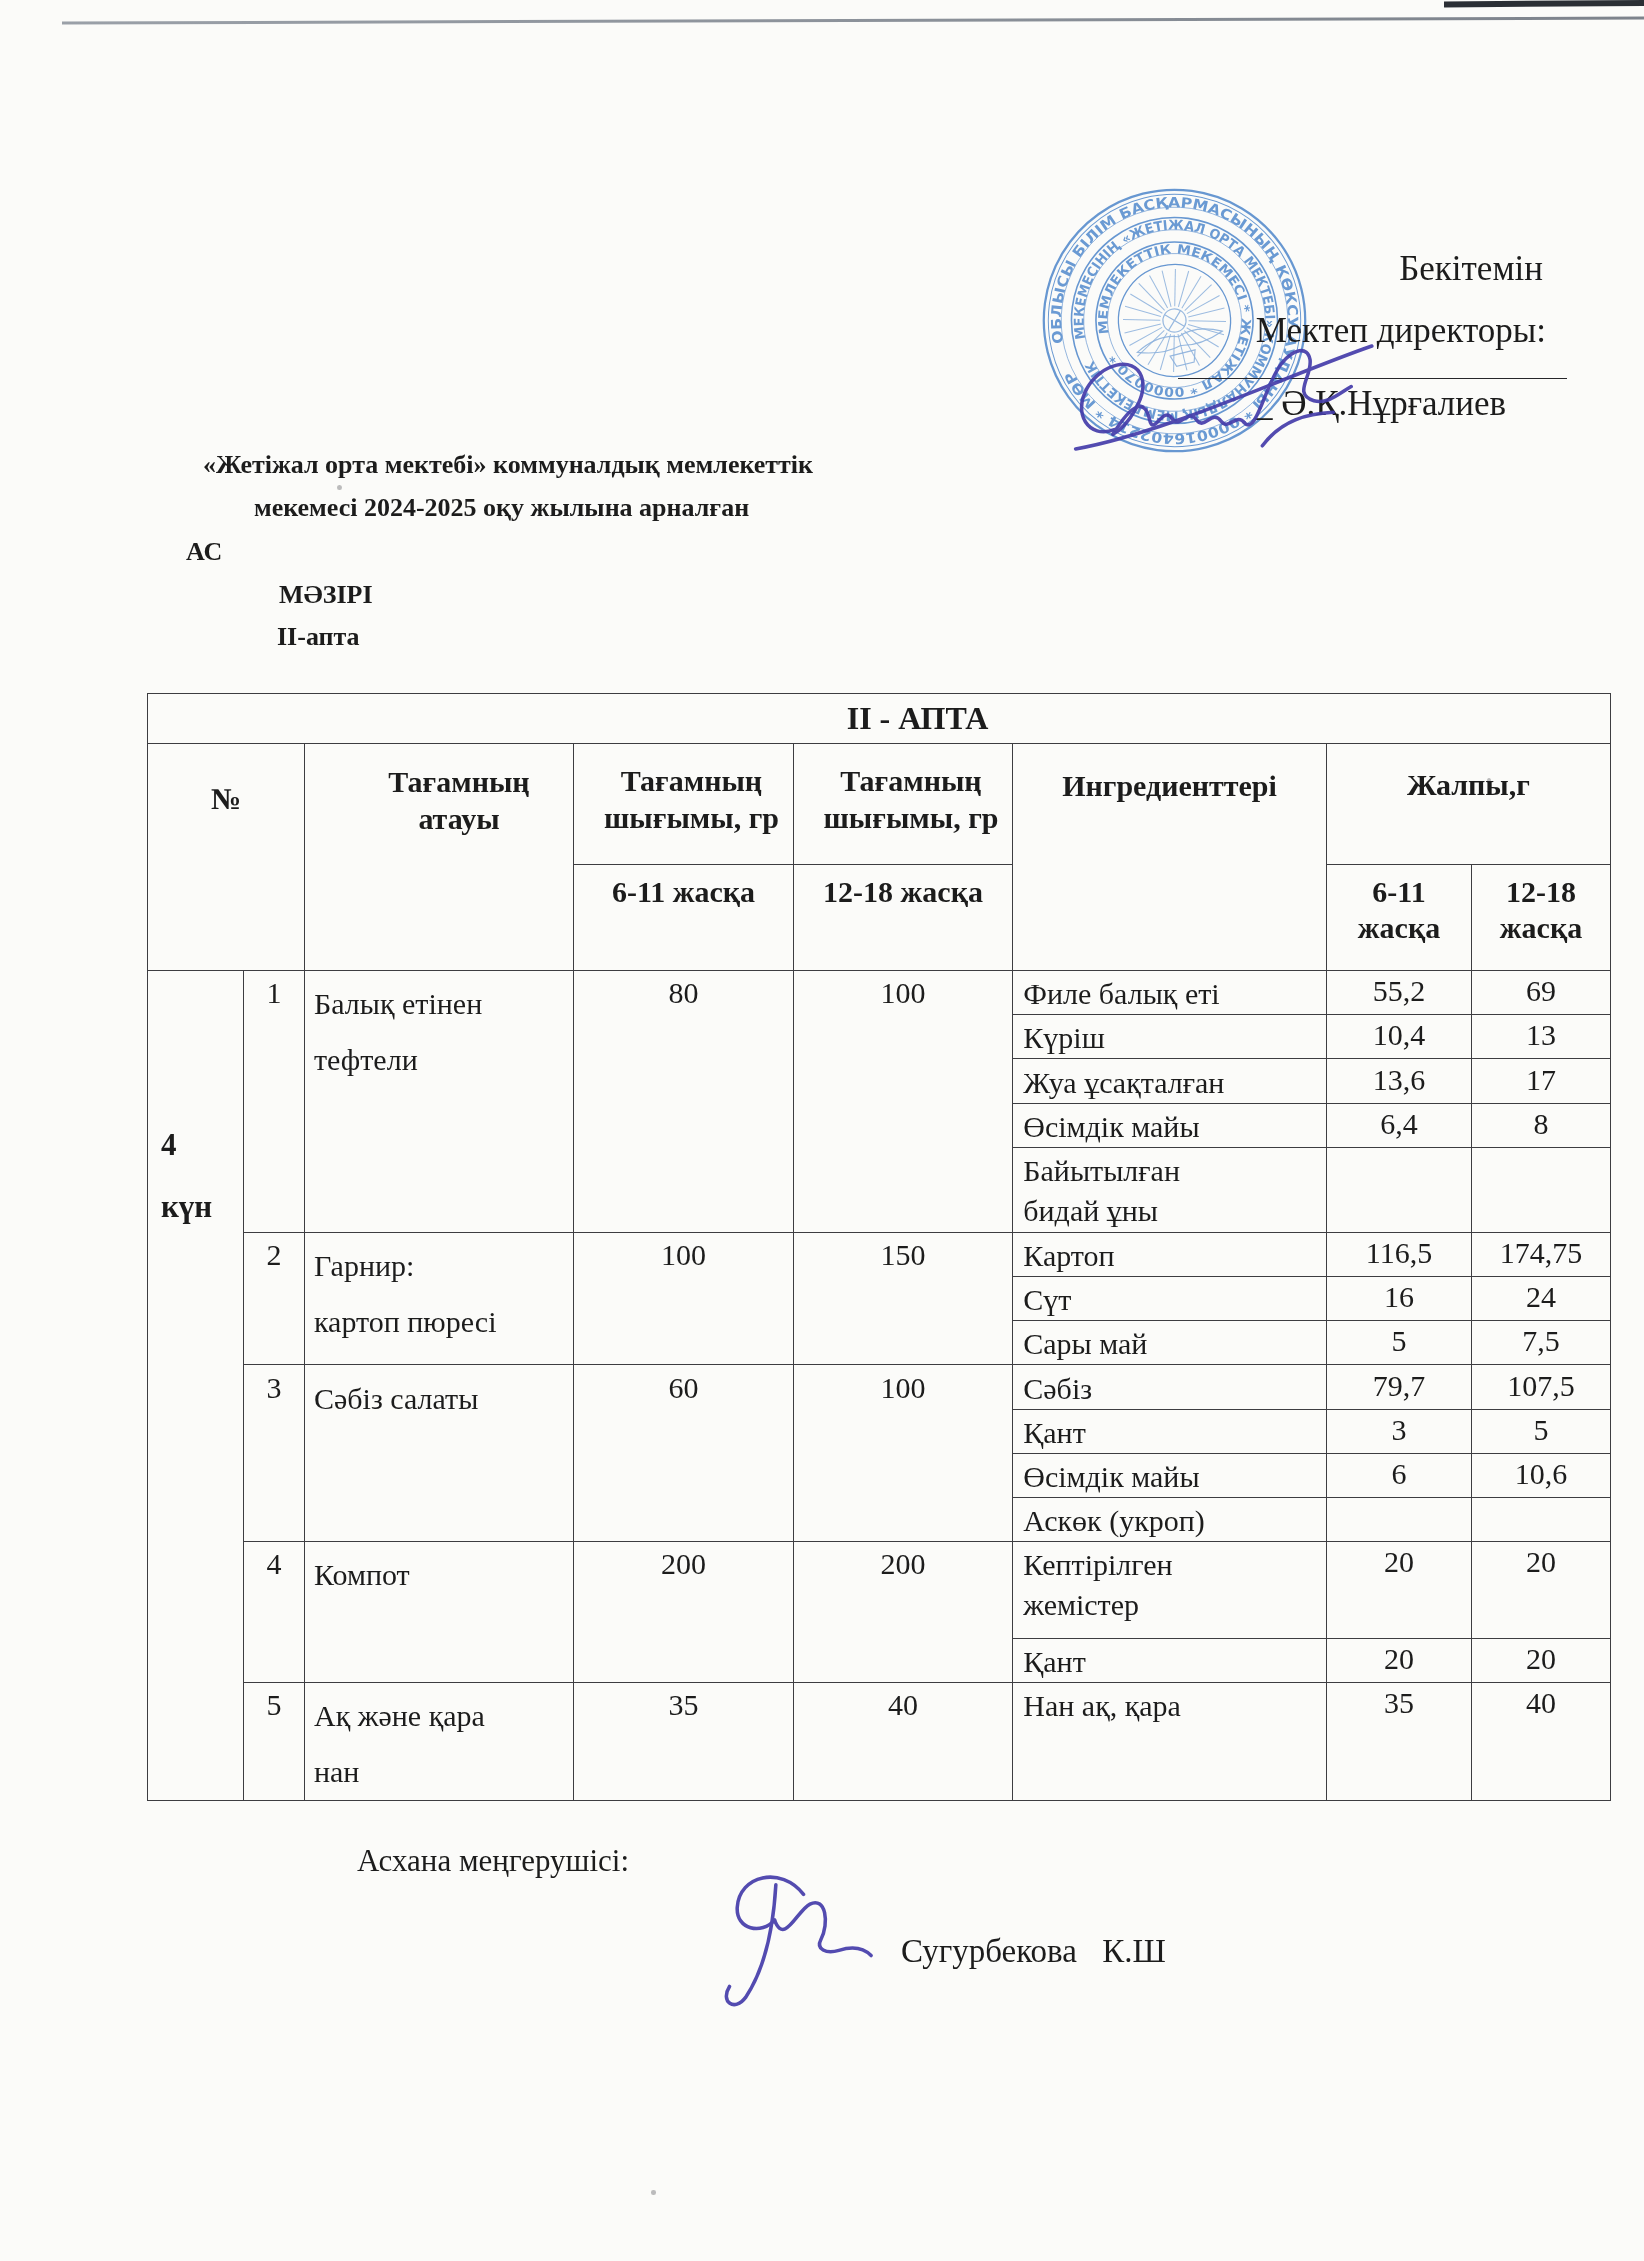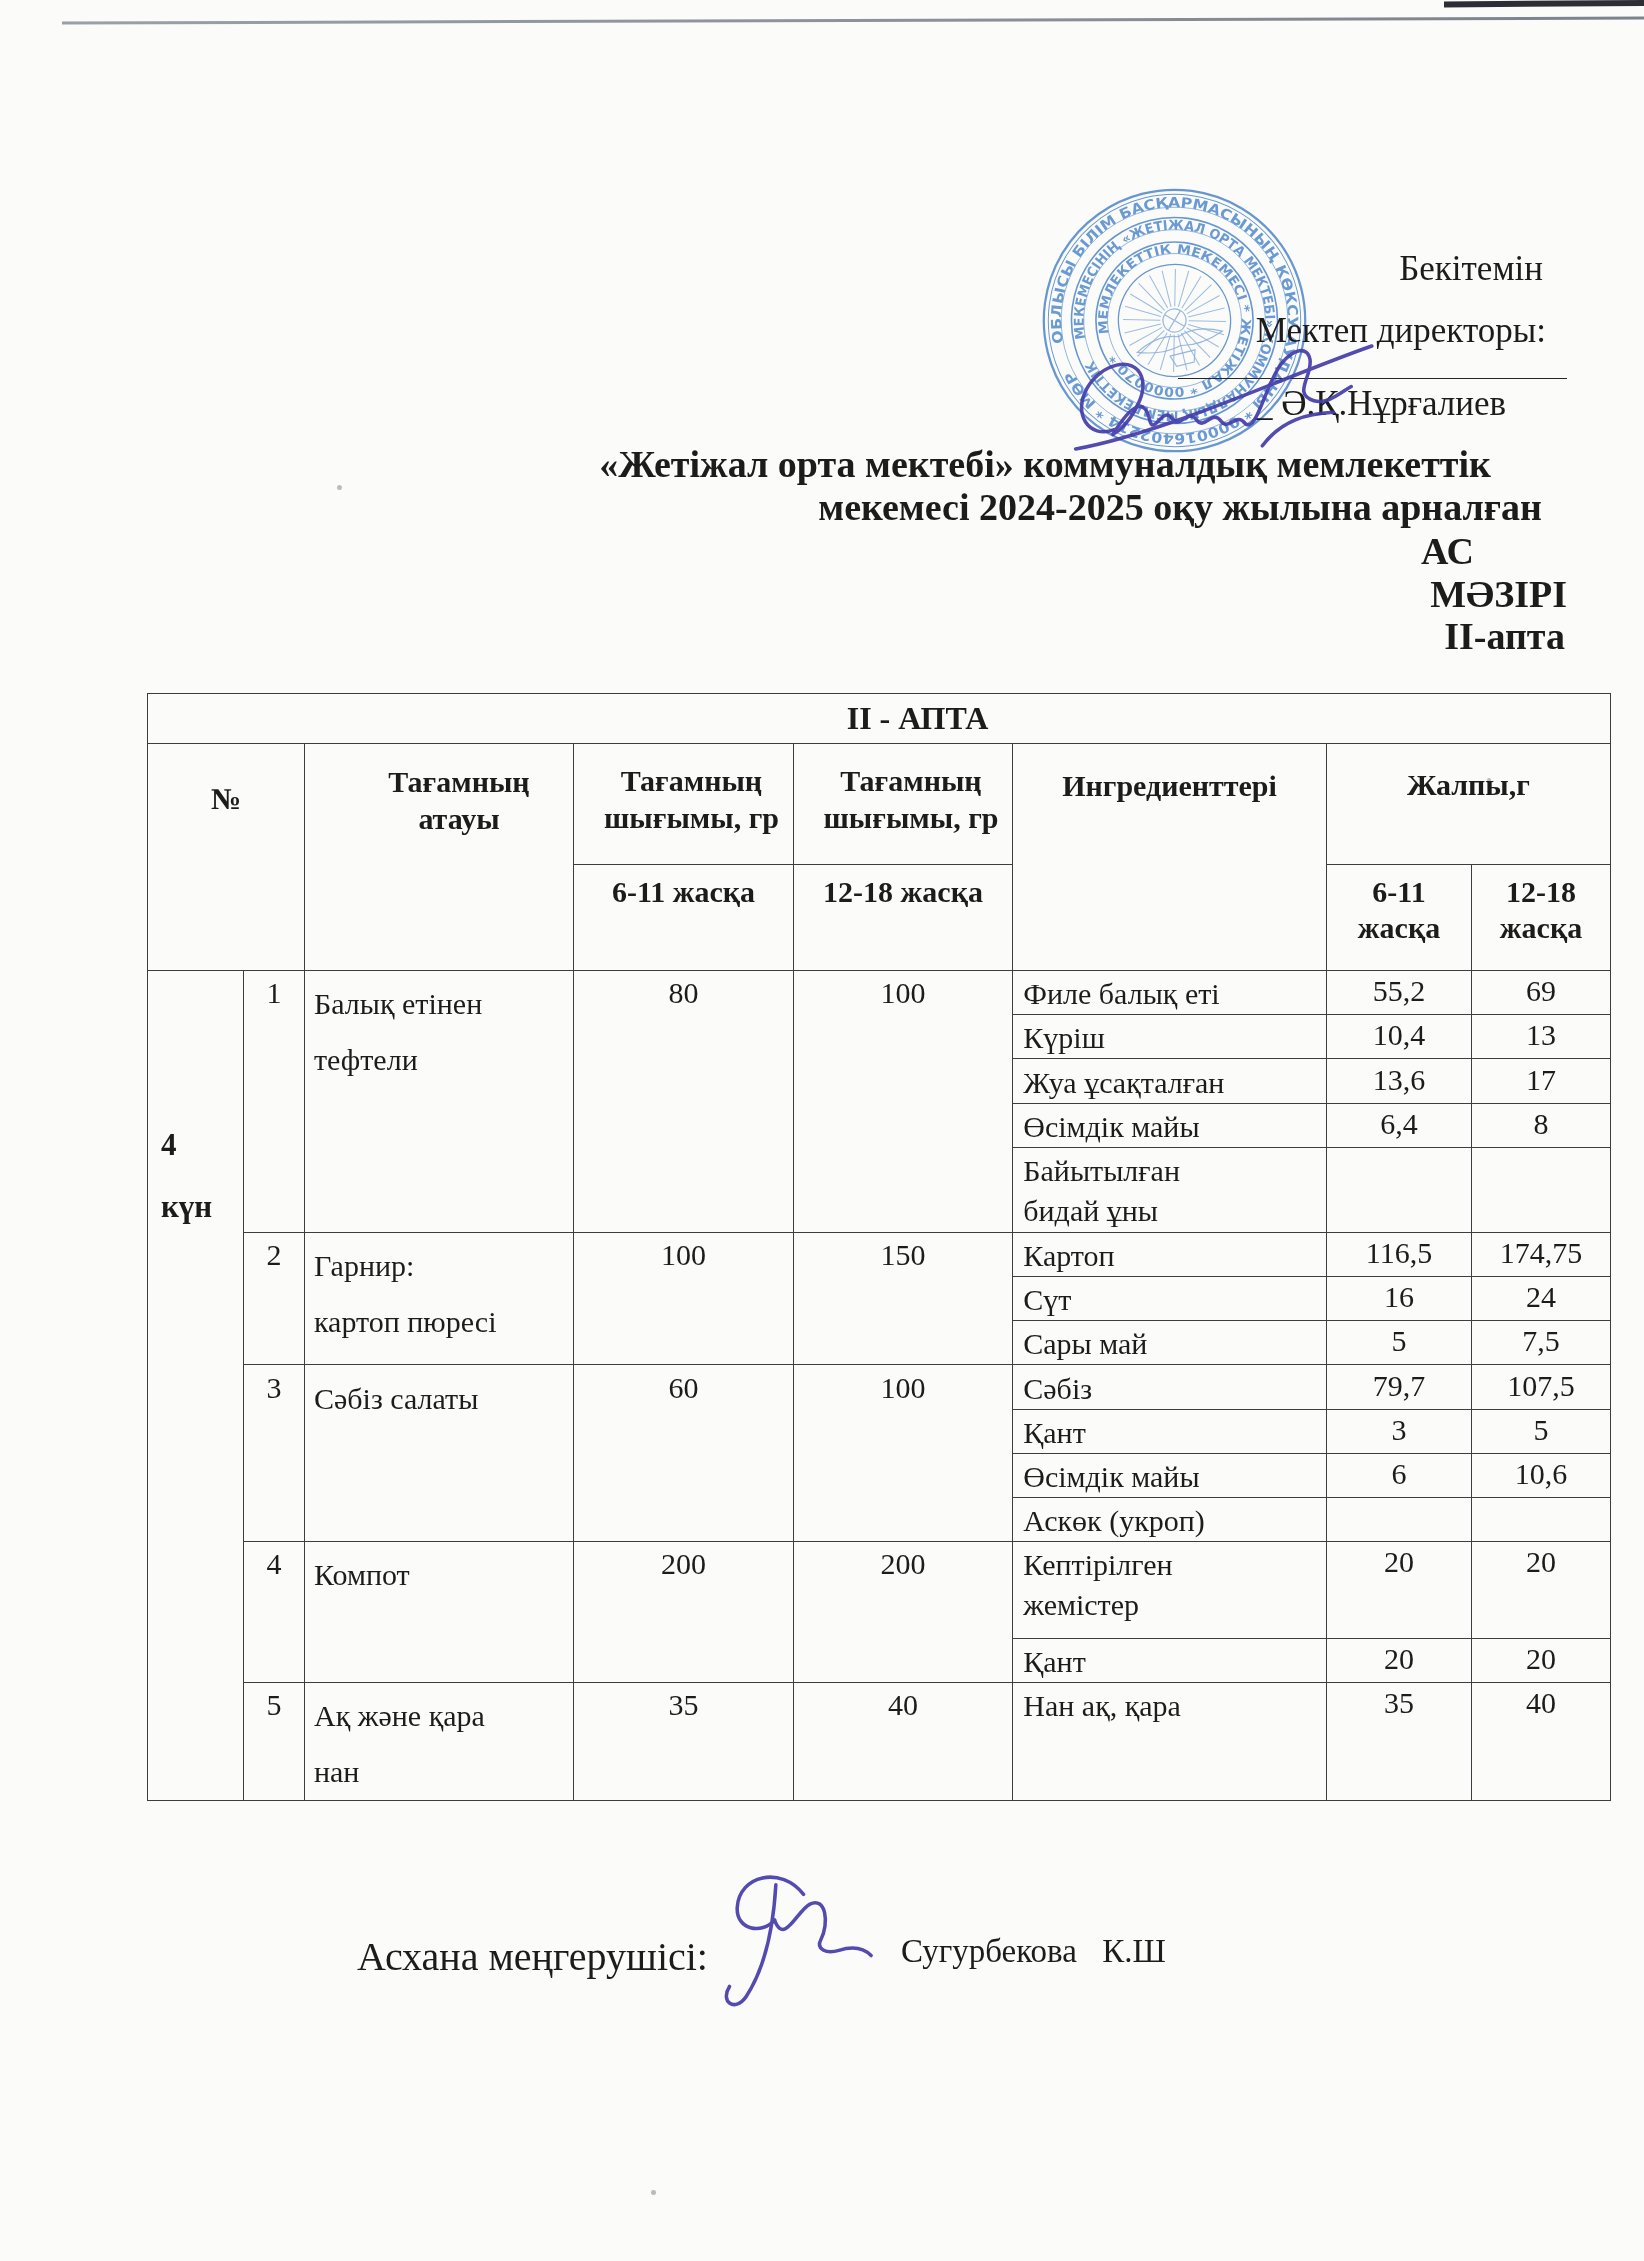--- a/index.html
+++ b/index.html
@@ -32,21 +32,21 @@
   
   .stamp{position:absolute;left:1038px;top:184px;width:273px;height:273px;opacity:.92;}
   .stamp svg{width:100%;height:100%;}
   .stamp text{font-family:"DejaVu Sans", sans-serif;font-weight:bold;}
 
   
   .sig1{position:absolute;left:1037px;top:317px;width:425px;height:167px;}
   .sig2{position:absolute;left:678px;top:1859px;width:206px;height:161px;}
 
   
-  .tline{position:absolute;width:1288px;text-align:right;font-weight:bold;font-size:38px;line-height:39px;white-space:nowrap;}
+  .tline{position:absolute;width:1288px;text-align:left;font-weight:bold;font-size:26px;line-height:39px;white-space:nowrap;}
 
   
   table.menu{
     position:absolute;left:147px;top:693px;
     width:1464px;border-collapse:collapse;table-layout:fixed;
     font-size:30px;
   }
   table.menu td{
     border:1.3px solid #3d3d41;
     vertical-align:top;
@@ -66,21 +66,21 @@
   td.h-age{padding:9px 6.4px 0 6.4px;font-weight:bold;text-align:center;line-height:36px;}
 
   td.day{font-weight:bold;font-size:31px;padding:143px 0 0 13px;line-height:62px;white-space:pre-line;}
   td.num{text-align:center;padding-top:5.2px;}
   td.dish{padding:5.2px 67px 0 9px;line-height:56px;}
   td.out{text-align:center;padding-top:5.2px;}
   td.ing{padding:3.2px 84px 0 10.3px;line-height:40px;}
   td.val{text-align:center;padding-top:3.2px;}
 
   
-  .footer-label{position:absolute;left:357px;top:1933px;font-size:40px;white-space:nowrap;}
+  .footer-label{position:absolute;left:357px;top:1843px;font-size:31px;white-space:nowrap;}
   .footer-name{position:absolute;left:901px;top:1933px;font-size:33px;word-spacing:17px;white-space:nowrap;}
 </style>
 </head>
 <body>
 
 <div id="page">
 
   <div class="scan-top-edge"></div>
   <div class="scan-corner"></div>
   <div class="speck" style="left:337px;top:485px;width:4.5px;height:5.2px;"></div>

